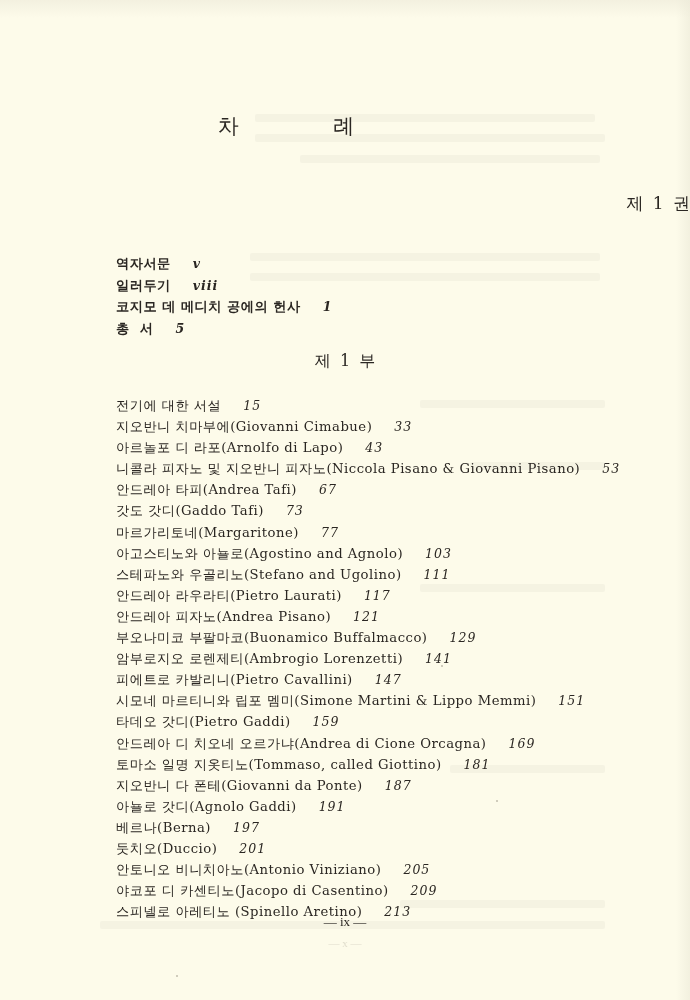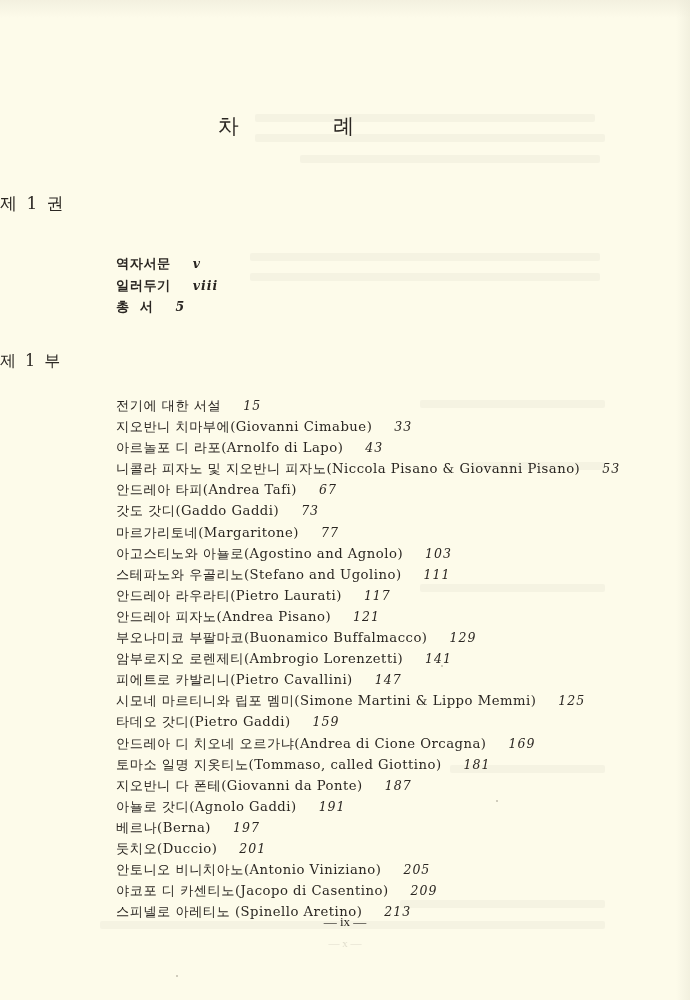--- a/index.html
+++ b/index.html
@@ -42,29 +42,30 @@
       font-size: 21px;
       letter-spacing: 44px;
       text-indent: 44px;
       font-weight: normal;
     }
     .volume-title {
       position: absolute;
       top: 192px;
       left: 0;
       width: 690px;
-      text-align: left;
+      text-align: right;
       font-size: 17px;
       word-spacing: 4px;
     }
     .part-title {
       position: absolute;
       top: 351px;
       left: 0;
       width: 690px;
+      text-align: center;
       font-size: 16px;
       word-spacing: 4px;
     }
     .toc {
       position: absolute;
       left: 116px;
       margin: 0;
       padding: 0;
       list-style: none;
     }
@@ -135,42 +136,45 @@
   <div class="volume-title">제 1 권</div>
 
   <ul class="toc toc-front">
     <li>
       <span class="entry-title">역자서문</span><span class="entry-page">v</span>
     </li>
     <li>
       <span class="entry-title">일러두기</span><span class="entry-page">viii</span>
     </li>
     <li>
+      <span class="entry-title">코지모 데 메디치 공에의 헌사</span><span class="entry-page">1</span>
+    </li>
+    <li>
       <span class="entry-title" style="white-space:pre;text-align:right;">총  서</span><span class="entry-page">5</span>
     </li>
   </ul>
 
   <div class="part-title">제 1 부</div>
 
   <ul class="toc toc-part1">
     <li><span class="entry-title">전기에 대한 서설</span><span class="entry-page">15</span></li>
     <li><span class="entry-title">지오반니 치마부에(Giovanni Cimabue)</span><span class="entry-page">33</span></li>
     <li><span class="entry-title">아르놀포 디 라포(Arnolfo di Lapo)</span><span class="entry-page">43</span></li>
     <li><span class="entry-title">니콜라 피자노 및 지오반니 피자노(Niccola Pisano &amp; Giovanni Pisano)</span><span class="entry-page">53</span></li>
     <li><span class="entry-title">안드레아 타피(Andrea Tafi)</span><span class="entry-page">67</span></li>
-    <li><span class="entry-title">갓도 갓디(Gaddo Gaddi)</span><span class="entry-page">73</span></li>
+    <li><span class="entry-title">갓도 갓디(Gaddo Tafi)</span><span class="entry-page">73</span></li>
     <li><span class="entry-title">마르가리토네(Margaritone)</span><span class="entry-page">77</span></li>
     <li><span class="entry-title">아고스티노와 아뇰로(Agostino and Agnolo)</span><span class="entry-page">103</span></li>
     <li><span class="entry-title">스테파노와 우골리노(Stefano and Ugolino)</span><span class="entry-page">111</span></li>
     <li><span class="entry-title">안드레아 라우라티(Pietro Laurati)</span><span class="entry-page">117</span></li>
     <li><span class="entry-title">안드레아 피자노(Andrea Pisano)</span><span class="entry-page">121</span></li>
     <li><span class="entry-title">부오나미코 부팔마코(Buonamico Buffalmacco)</span><span class="entry-page">129</span></li>
     <li><span class="entry-title">암부로지오 로렌제티(Ambrogio Lorenzetti)</span><span class="entry-page">141</span></li>
     <li><span class="entry-title">피에트로 카발리니(Pietro Cavallini)</span><span class="entry-page">147</span></li>
-    <li><span class="entry-title">시모네 마르티니와 립포 멤미(Simone Martini &amp; Lippo Memmi)</span><span class="entry-page">125</span></li>
+    <li><span class="entry-title">시모네 마르티니와 립포 멤미(Simone Martini &amp; Lippo Memmi)</span><span class="entry-page">151</span></li>
     <li><span class="entry-title">타데오 갓디(Pietro Gaddi)</span><span class="entry-page">159</span></li>
     <li><span class="entry-title">안드레아 디 치오네 오르가냐(Andrea di Cione Orcagna)</span><span class="entry-page">169</span></li>
     <li><span class="entry-title">토마소 일명 지옷티노(Tommaso, called Giottino)</span><span class="entry-page">181</span></li>
     <li><span class="entry-title">지오반니 다 폰테(Giovanni da Ponte)</span><span class="entry-page">187</span></li>
     <li><span class="entry-title">아뇰로 갓디(Agnolo Gaddi)</span><span class="entry-page">191</span></li>
     <li><span class="entry-title">베르나(Berna)</span><span class="entry-page">197</span></li>
     <li><span class="entry-title">둣치오(Duccio)</span><span class="entry-page">201</span></li>
     <li><span class="entry-title">안토니오 비니치아노(Antonio Viniziano)</span><span class="entry-page">205</span></li>
     <li><span class="entry-title">야코포 디 카센티노(Jacopo di Casentino)</span><span class="entry-page">209</span></li>
     <li><span class="entry-title">스피넬로 아레티노 (Spinello Aretino)</span><span class="entry-page">213</span></li>

